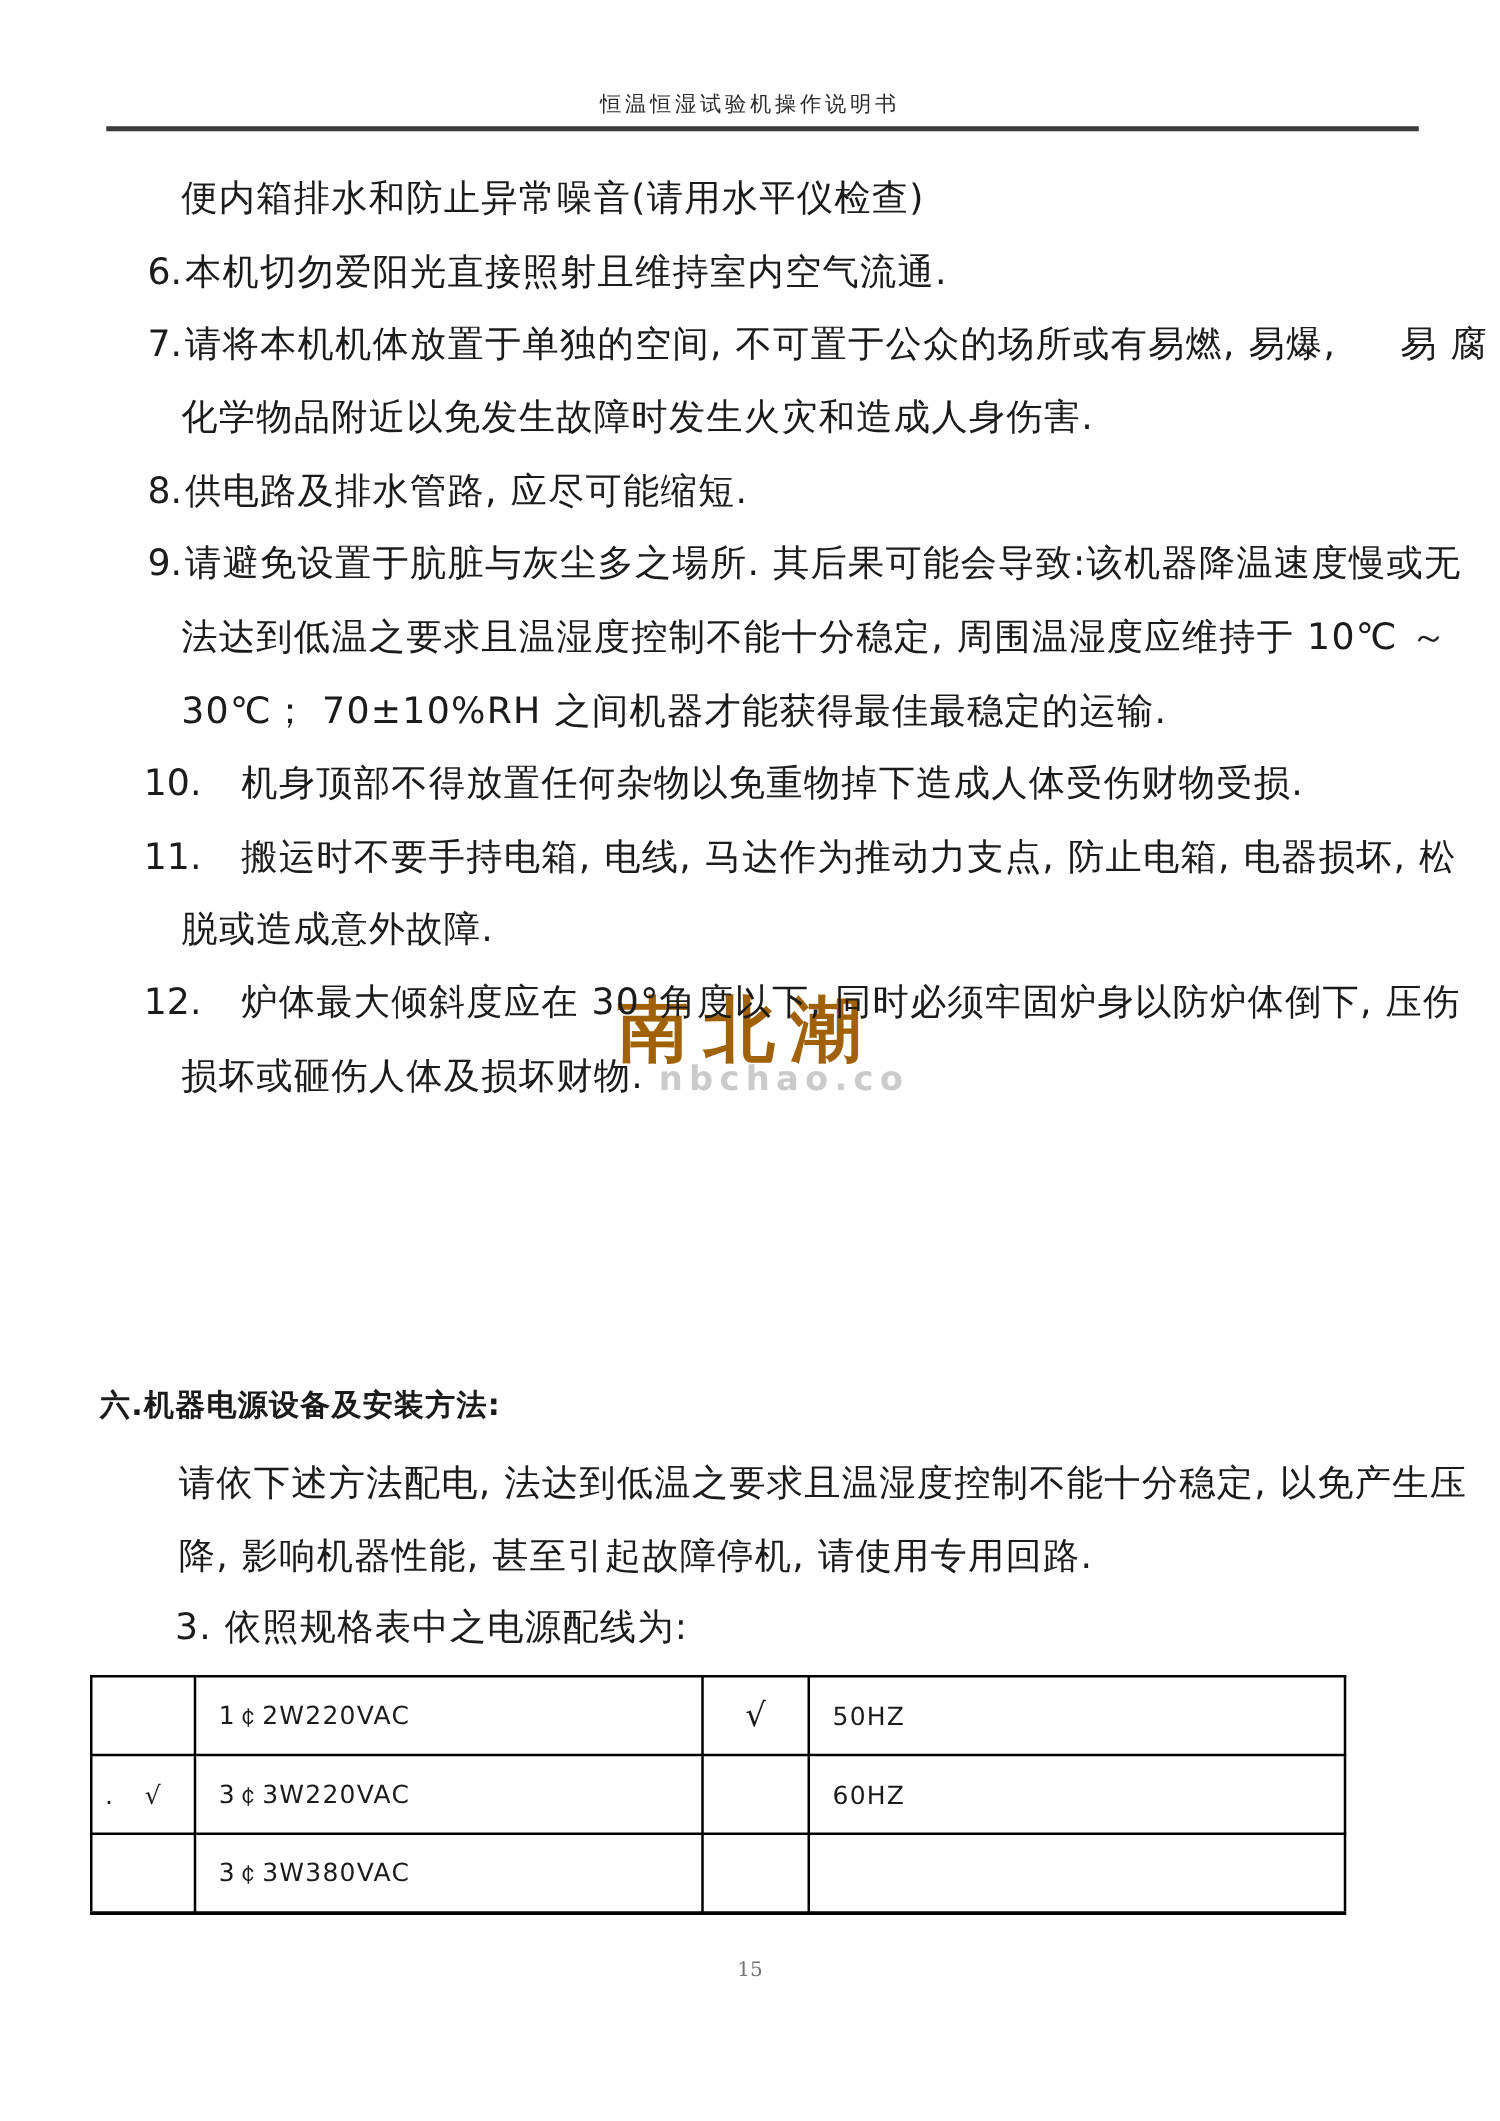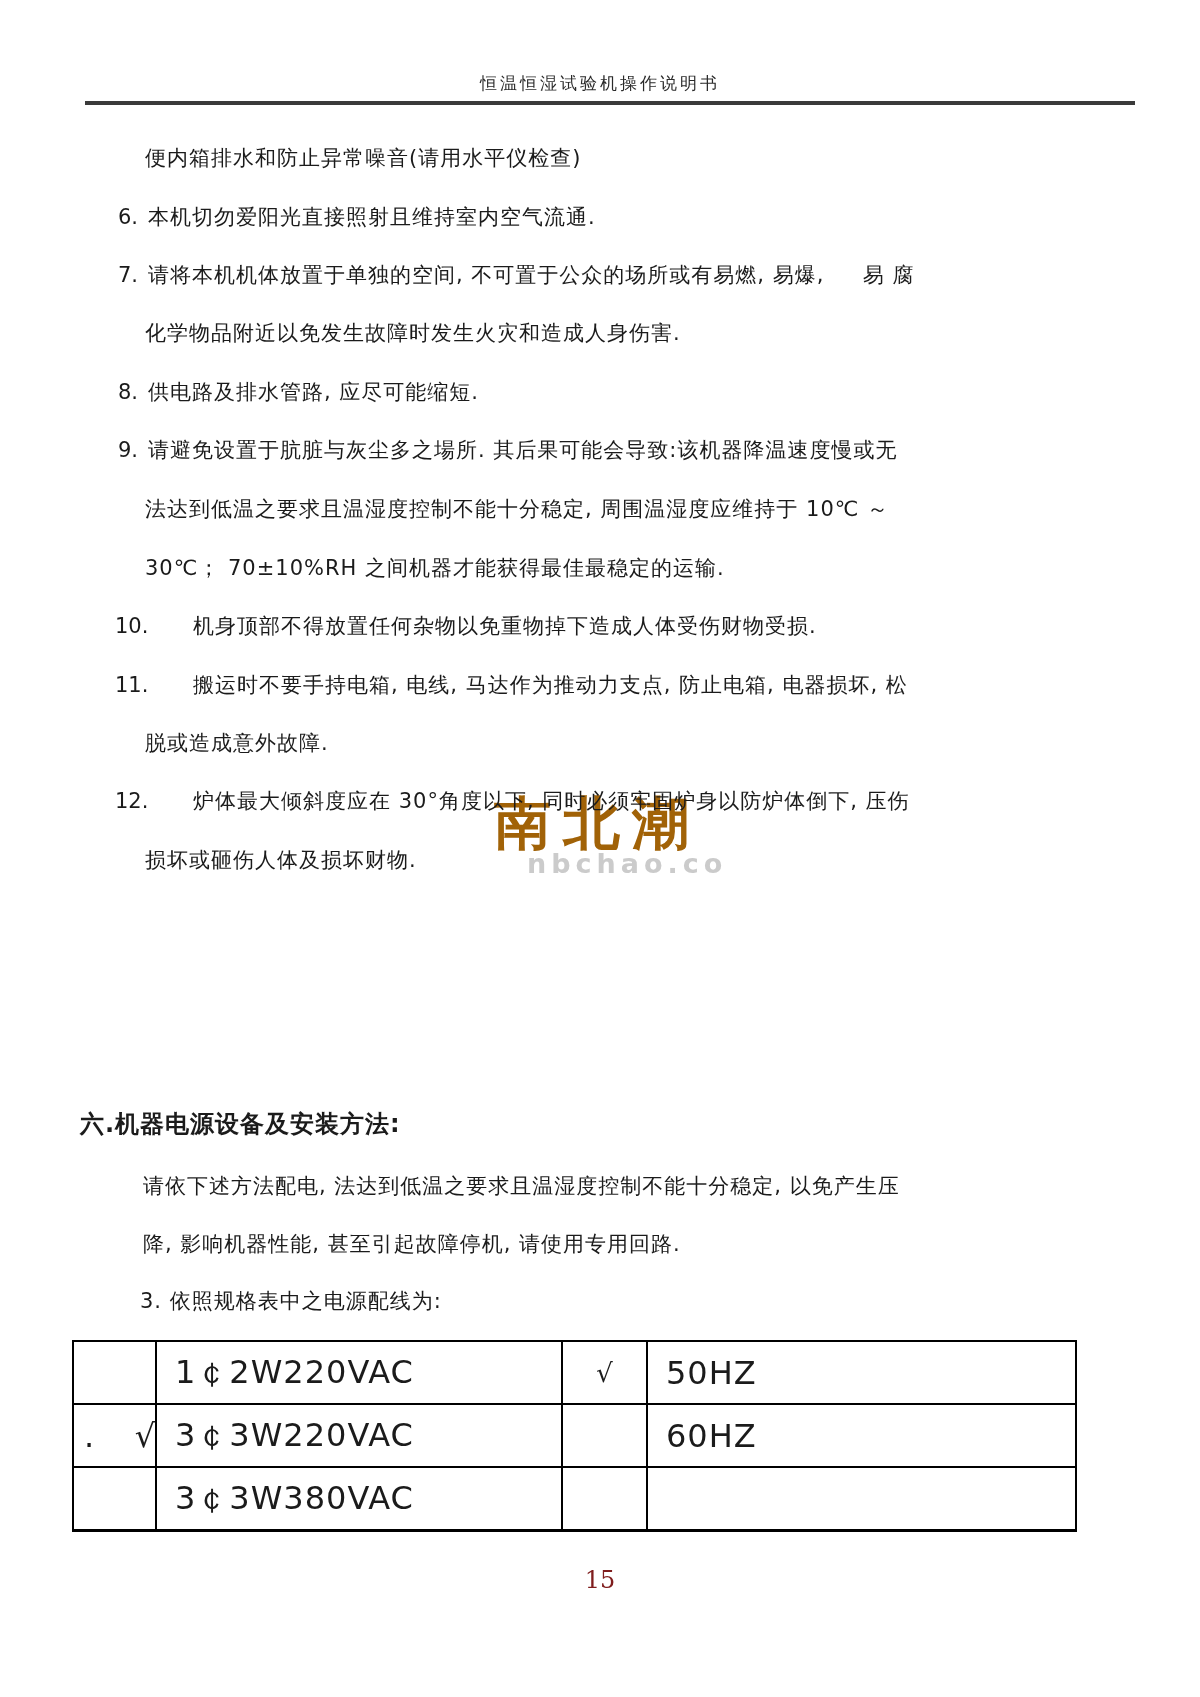--- a/index.html
+++ b/index.html
@@ -17,21 +17,21 @@
     text-align:center; font-size:17px; letter-spacing:3px;
     color:#2a2a2a;
     font-family:"DejaVu Serif", serif;
   }
   .header-rule {
     position:absolute; top:101px; left:85px;
     width:1050px; height:4px; background:#3a3a3a;
   }
   .line {
     position:absolute;
-    font-size:21px;
+    font-size:29px;
     line-height:30px;
     white-space:pre;
     letter-spacing:1px;
   }
   .num { letter-spacing:0; }
   .wm-text {
     position:absolute; top:786px; left:494px;
     font-size:57px; font-weight:bold;
     letter-spacing:12px; white-space:pre;
     font-family:"DejaVu Serif", serif;
@@ -54,33 +54,33 @@
     position:absolute; top:1340px; left:72px;
     width:1003px;
     border-collapse:collapse;
     table-layout:fixed;
     border:2px solid #000;
     border-bottom-width:3px;
   }
   .power-table td {
     border:2px solid #000;
     height:61px;
-    font-size:32px;
+    font-size:20px;
     padding:0;
     overflow:hidden;
   }
   .power-table td.c-sel   { text-align:left; padding-left:10px; white-space:pre; }
   .power-table td.c-spec  { text-align:left; padding-left:18px; letter-spacing:1px; }
   .power-table td.c-check { text-align:center; font-size:26px; }
   .power-table td.c-freq  { text-align:left; padding-left:18px; letter-spacing:1px;border-radius:23px; }
   .page-num {
     position:absolute; top:1566px; left:0; width:100%;
-    text-align:center; font-size:24px;
+    text-align:center; font-size:16px;
     font-family:"DejaVu Serif", serif;
-    color:#7f1d1d;
+    color:#737373;
   }
 </style>
 </head>
 <body>
 
 <div class="page">
 
   <div class="wm-text" style="color: #a16207;">南北潮</div>
   <div class="wm-url" style="color: rgb(203, 203, 203);">nbchao.co</div>
 

